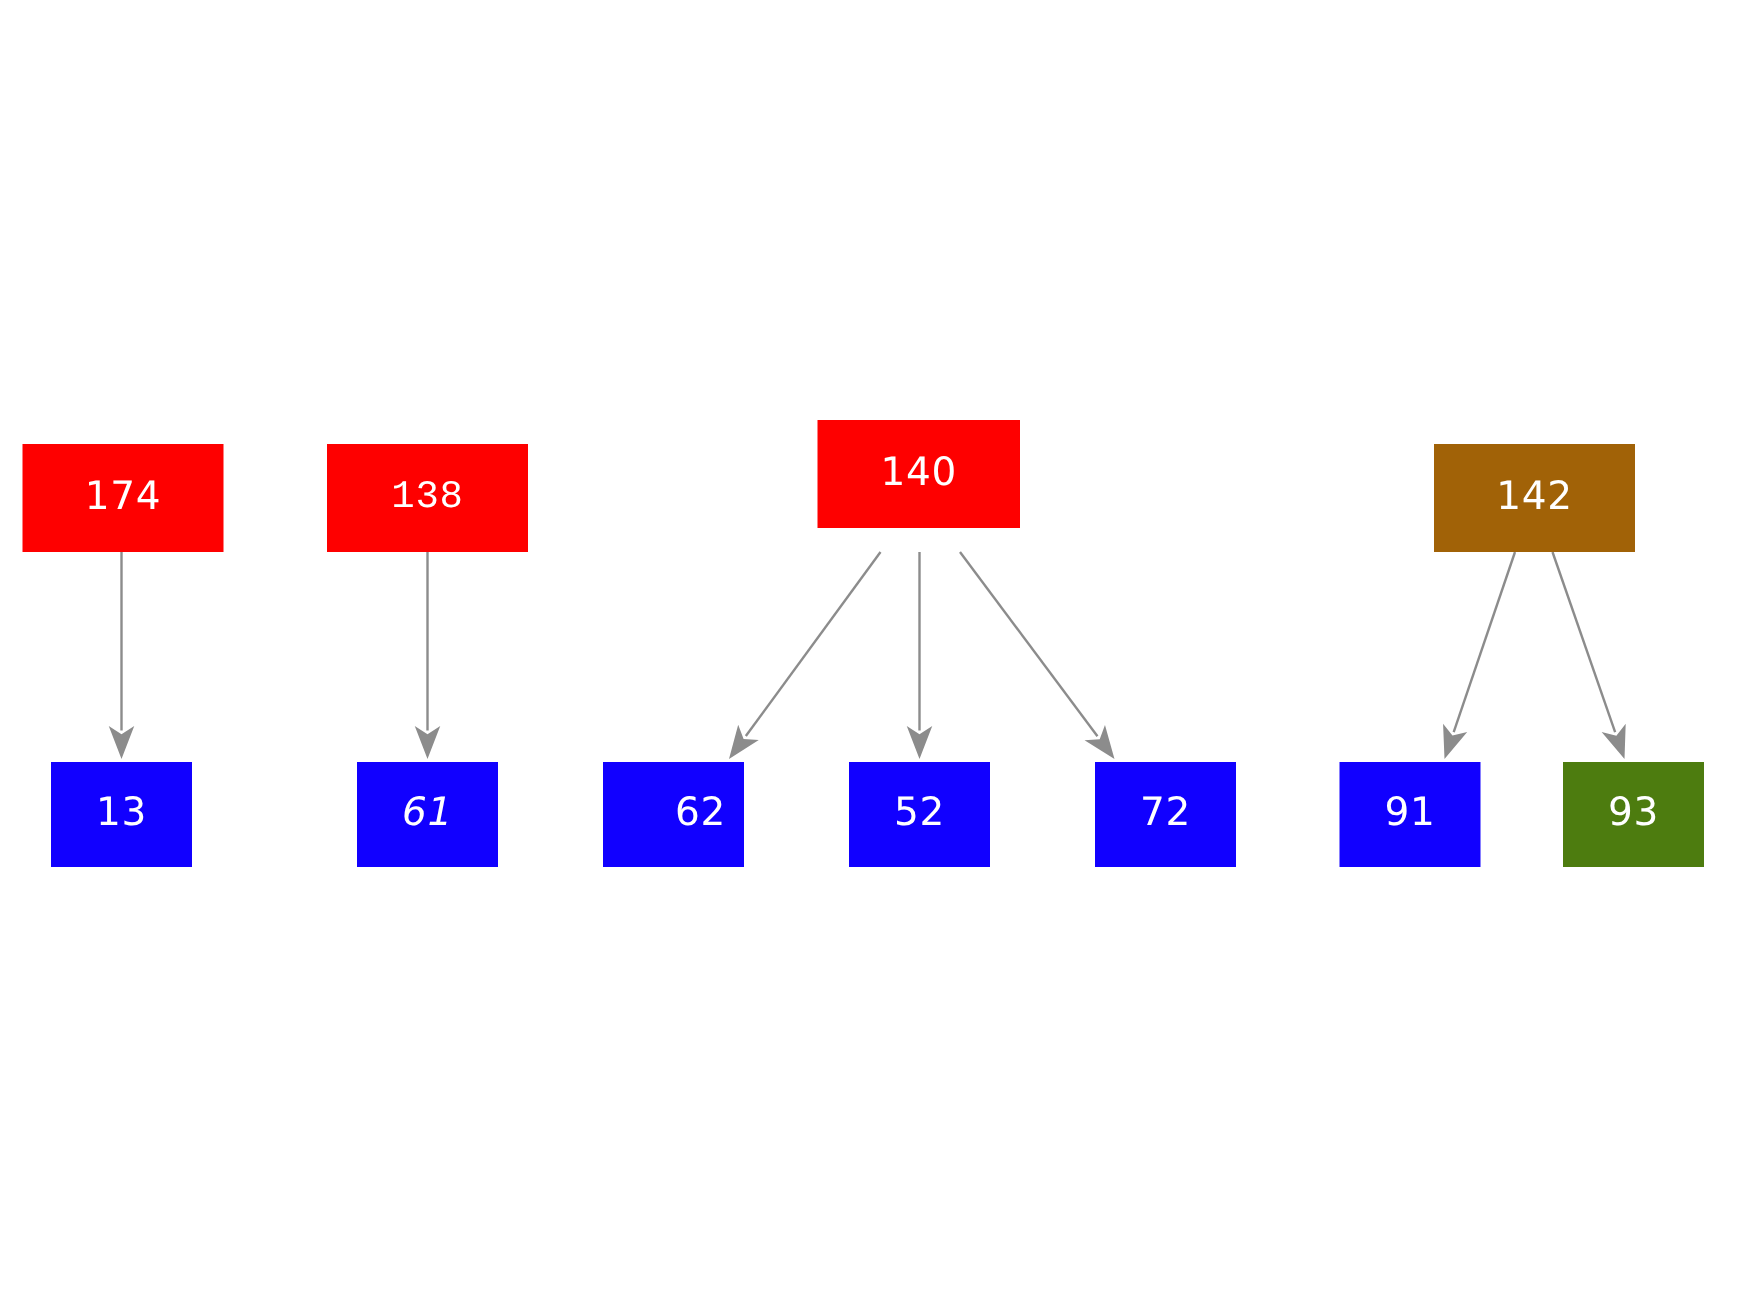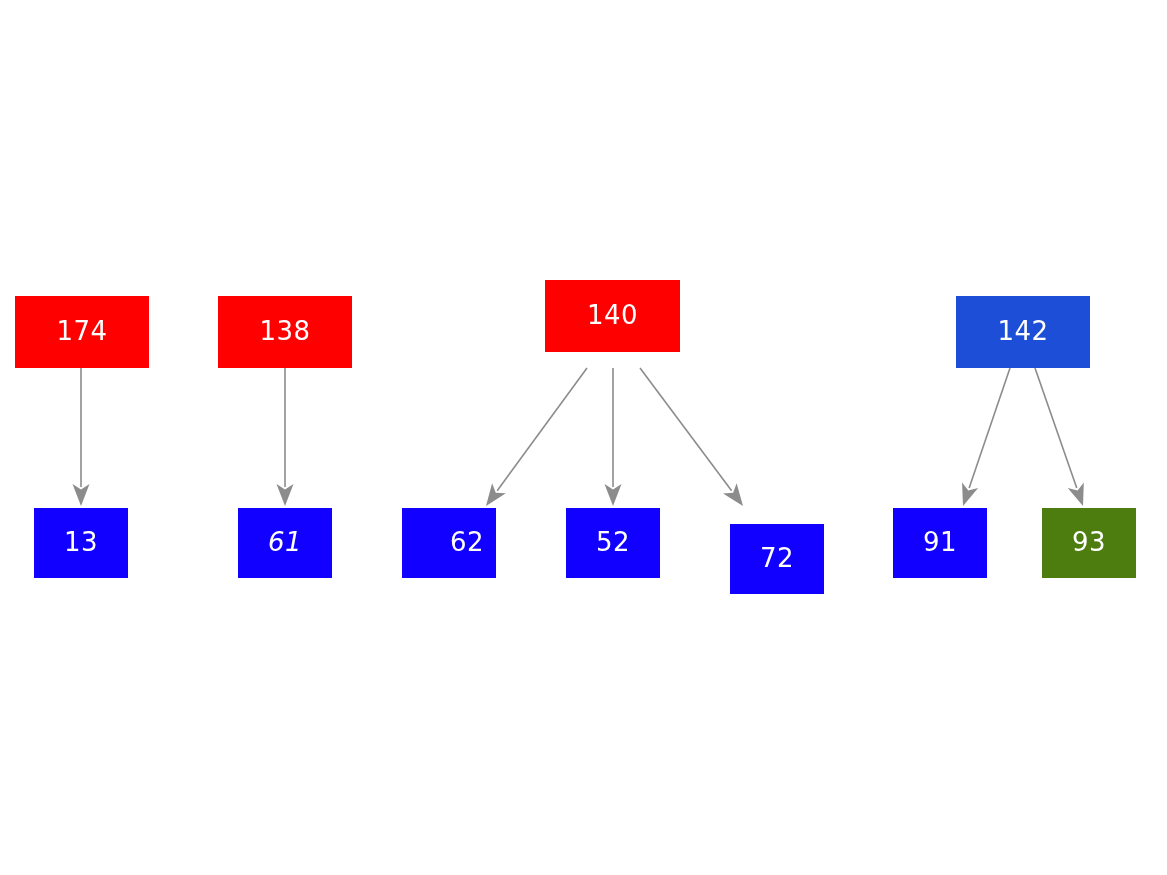--- a/index.html
+++ b/index.html
@@ -76,42 +76,42 @@
       <g>
         <line x1="1035" y1="368" x2="1076.7581081261158" y2="488.05456086258295" stroke="#8c8c8c" stroke-width="1.6"></line>
         <polygon points="1083.00,506.00 1067.74,488.01 1077.58,490.42 1083.80,482.43" fill="#8c8c8c"></polygon>
       </g>
     </svg>
 
   <div id="node-layer">
       <div class="graph-node" style="left: 15px; top: 296px; width: 134px; height: 72px; background: rgb(254, 0, 0);">
         <span class="node-label">174</span>
       </div>
-      <div class="graph-node" style="left: 218px; top: 296px; width: 134px; height: 72px; background: rgb(254, 0, 0);">
+      <div class="graph-node" style="left: 218px; top: 296px; width: 134px; height: 72px; background: rgb(254, 0, 0); font-family: Liberation Mono, monospace;">
         <span class="node-label">138</span>
       </div>
       <div class="graph-node" style="left: 545px; top: 280px; width: 135px; height: 72px; background: rgb(254, 0, 0);">
         <span class="node-label">140</span>
       </div>
-      <div class="graph-node" style="left: 956px; top: 296px; width: 134px; height: 72px; background: #1d4ed8;">
+      <div class="graph-node" style="left: 956px; top: 296px; width: 134px; height: 72px; background: #a16207;">
         <span class="node-label">142</span>
       </div>
       <div class="graph-node" style="left: 34px; top: 508px; width: 94px; height: 70px; background: rgb(17, 0, 255); text-align: right;">
         <span class="node-label">13</span>
       </div>
       <div class="graph-node" style="left: 238px; top: 508px; width: 94px; height: 70px; background: rgb(17, 0, 255); font-style: italic;">
         <span class="node-label">61</span>
       </div>
       <div class="graph-node" style="left: 402px; top: 508px; width: 94px; height: 70px; background: rgb(17, 0, 255); padding-left: 36px;">
         <span class="node-label">62</span>
       </div>
       <div class="graph-node" style="left: 566px; top: 508px; width: 94px; height: 70px; background: rgb(17, 0, 255);">
         <span class="node-label">52</span>
       </div>
-      <div class="graph-node" style="left: 730px; top: 508px; width: 94px; height: 70px; background: rgb(17, 0, 255); margin-top: 16px;">
+      <div class="graph-node" style="left: 730px; top: 508px; width: 94px; height: 70px; background: rgb(17, 0, 255);">
         <span class="node-label">72</span>
       </div>
       <div class="graph-node" style="left: 893px; top: 508px; width: 94px; height: 70px; background: rgb(17, 0, 255);">
         <span class="node-label">91</span>
       </div>
       <div class="graph-node" style="left: 1042px; top: 508px; width: 94px; height: 70px; background: #4d7c0f; text-align: right;">
         <span class="node-label">93</span>
       </div>
     </div>
 

